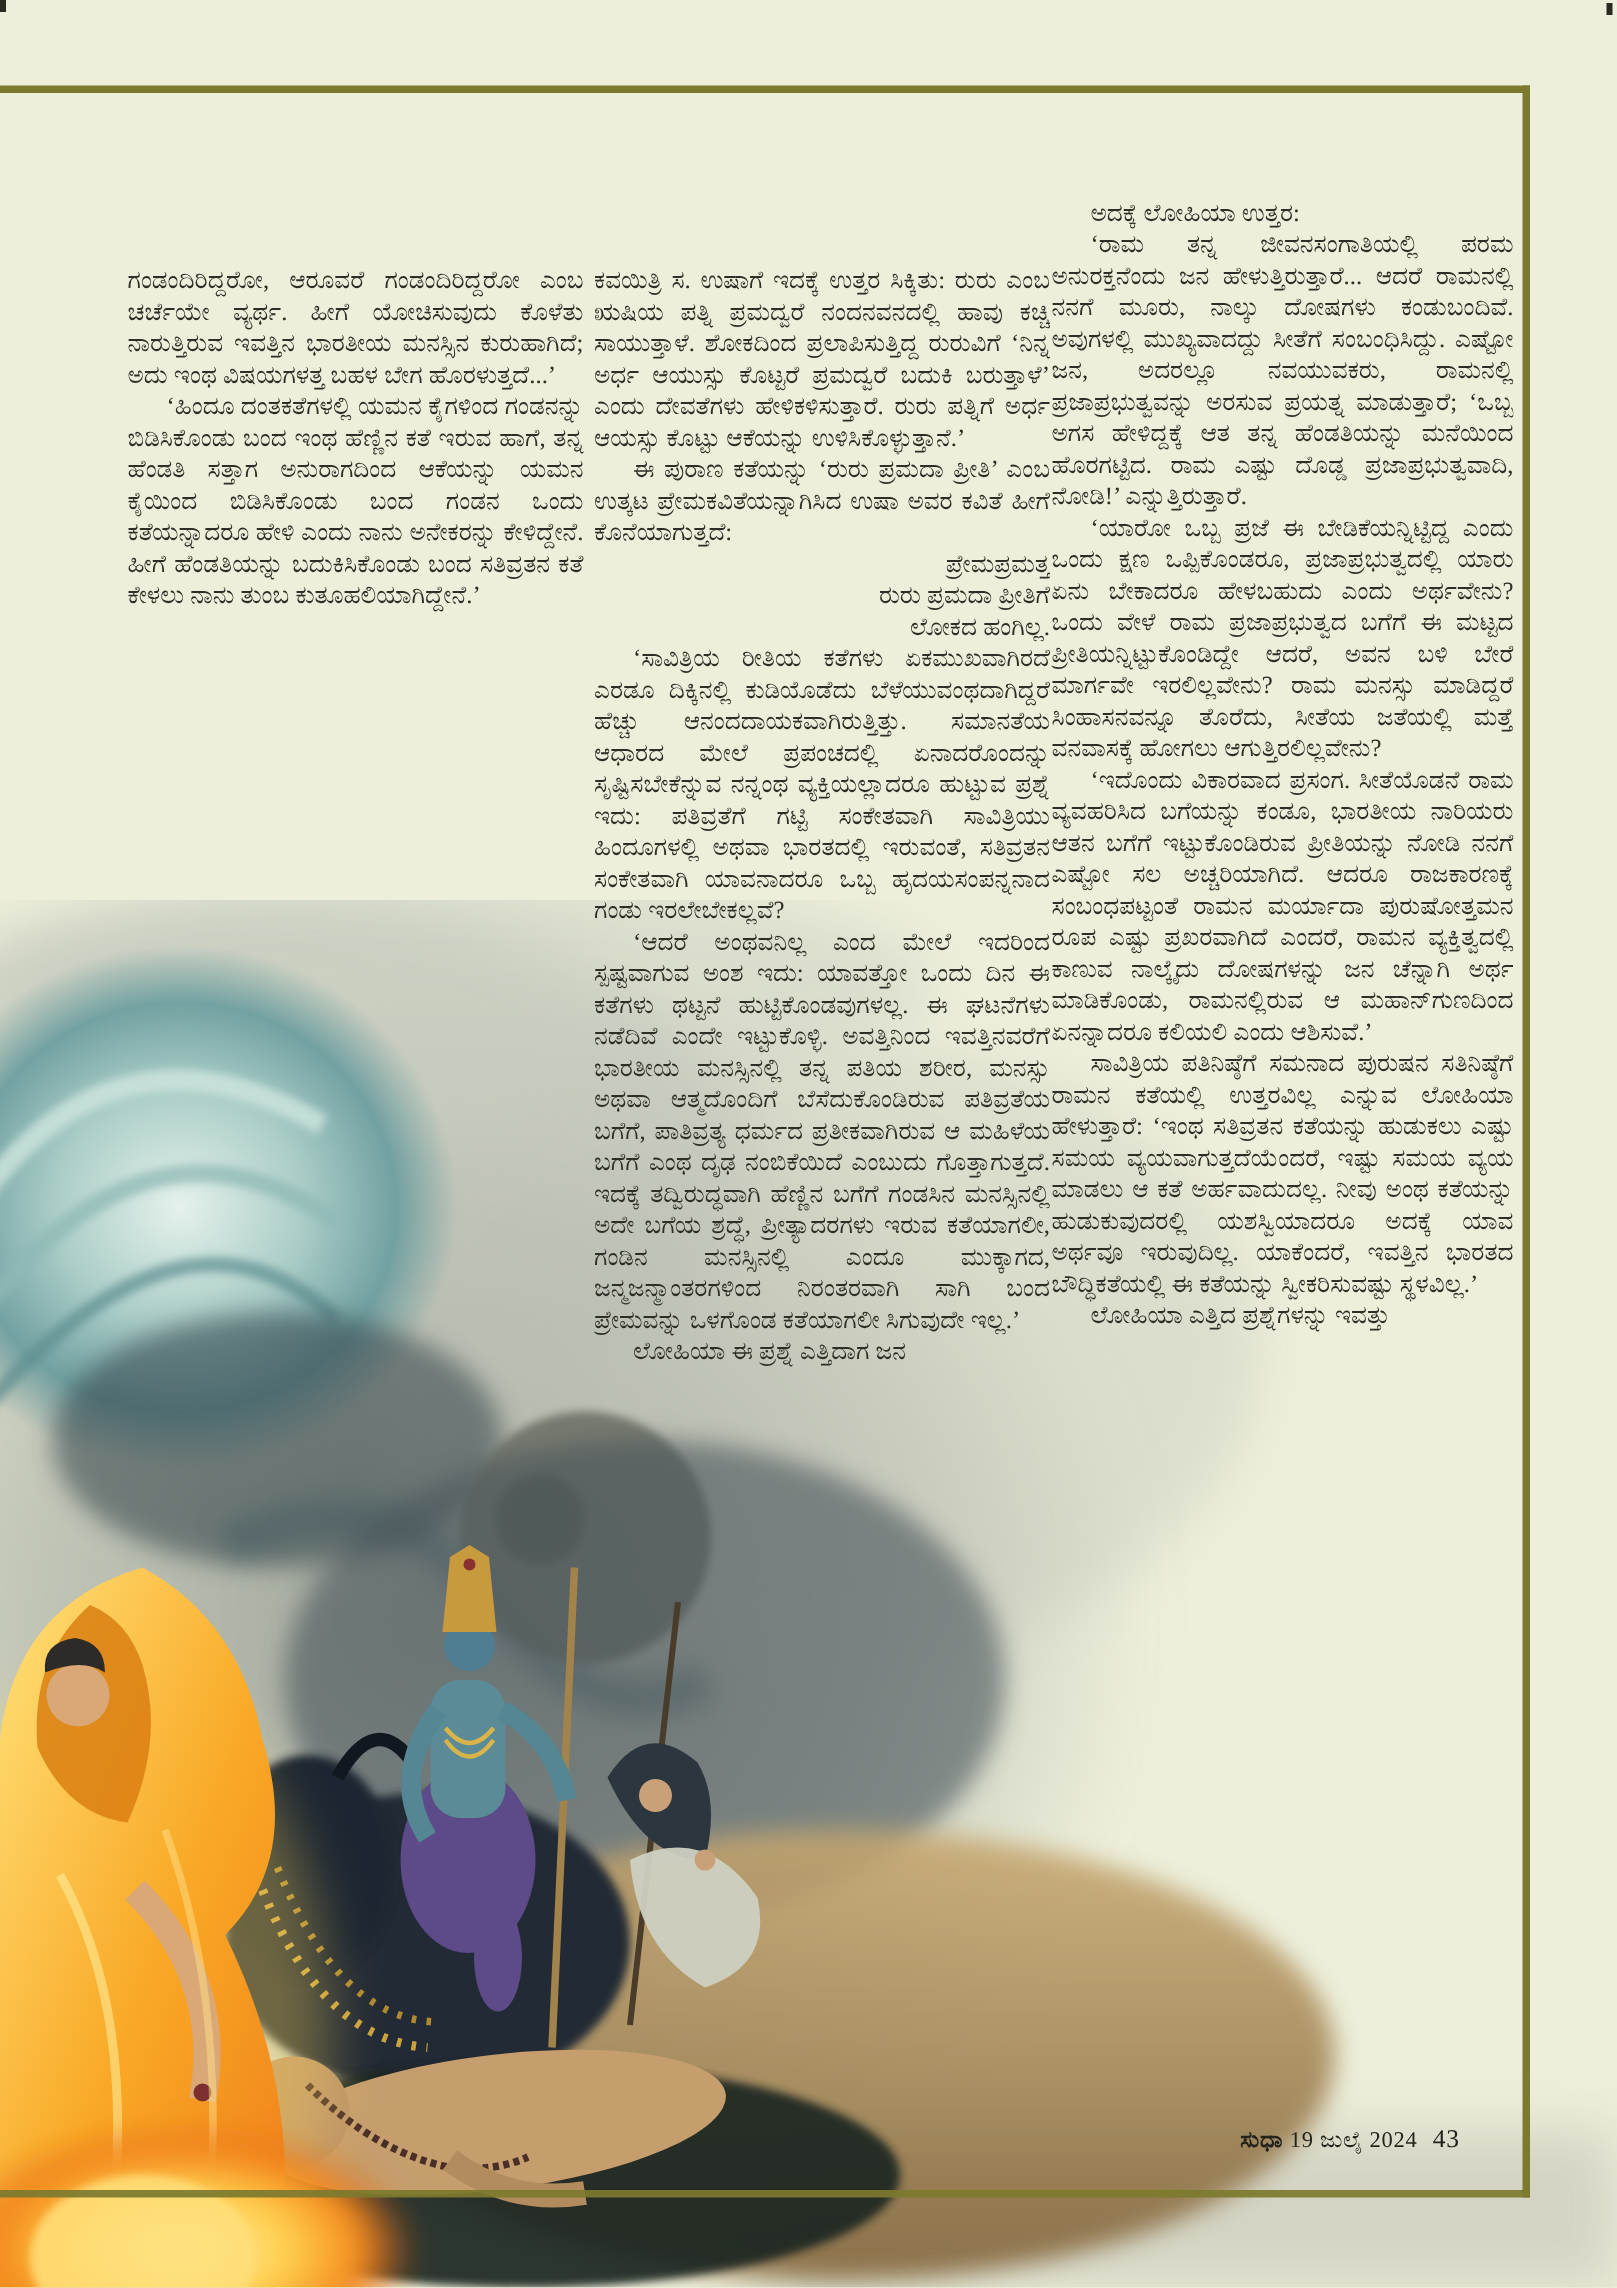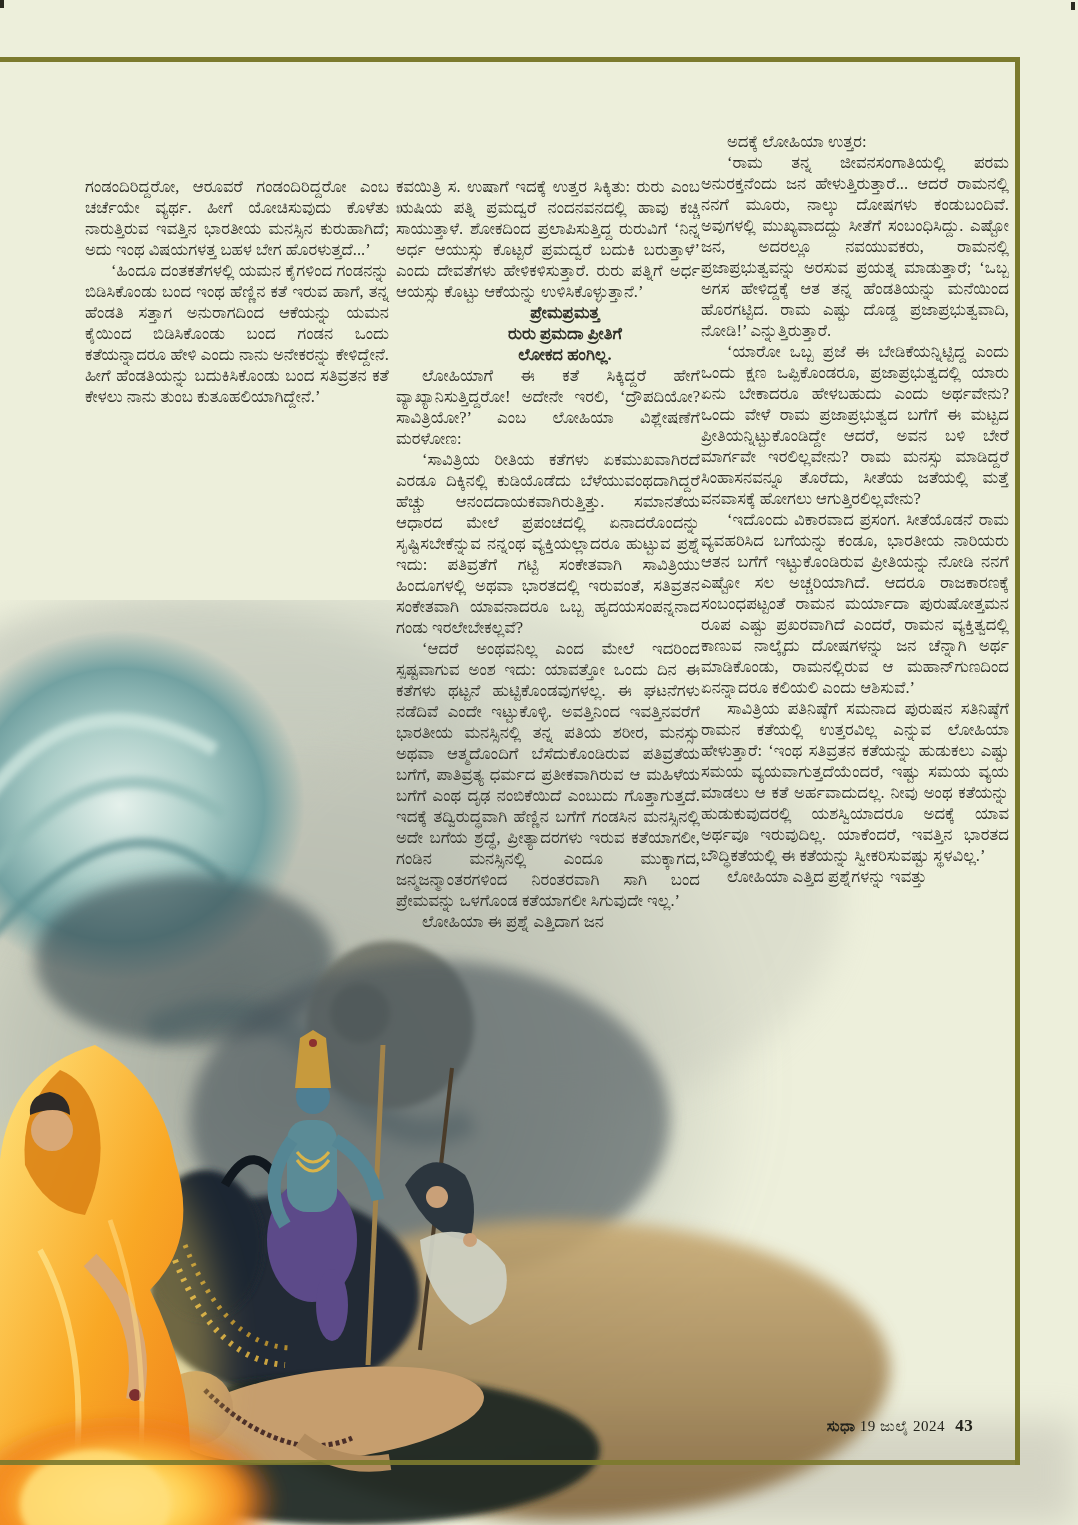--- a/index.html
+++ b/index.html
@@ -12,21 +12,21 @@
   .col{
     position:absolute;top:131px;
     font-size:16.5px;line-height:21px;
     text-align:justify;z-index:2;
   }
   #col1{left:85px;width:304px;}
   #col2{left:396px;width:304px;height:1272px;overflow:hidden;}
   #col3{left:701px;width:308px;height:1280px;overflow:hidden;}
   .col p{margin:0;text-indent:26px;}
   .col p.noindent{text-indent:0;margin-top:45px;}
-  .poemline{padding-left:34px;text-align:center;font-weight:bold;}
+  .poemline{padding-left:34px;text-align:right;}
   
   .step{float:left;clear:left;}
   .s0{width:0;height:944px;}
   .s1{width:48px;height:42px;}
   .s2{width:84px;height:42px;}
   .s3{width:114px;height:42px;}
   .s4{width:140px;height:42px;}
   .s5{width:162px;height:42px;}
   .s6{width:182px;height:42px;}
   .s7{width:202px;height:110px;}
@@ -39,21 +39,21 @@
   .cropmark{position:absolute;background:#2a2a20;z-index:7;}
   #mark-tl{left:0;top:0;width:4px;height:8px;}
   #mark-tr{left:1071px;top:2px;width:4px;height:8px;}
   
   #footer{
     position:absolute;top:1416px;left:760px;width:280px;
     text-align:center;font-size:15px;color:#23231c;z-index:6;
     letter-spacing:.5px;
   }
   #footer .mag{font-weight:bold;margin-top:44px;}
-  #footer .pageno{font-weight:bold;font-size:17px;padding-left:6px;text-align:right;}
+  #footer .pageno{font-weight:normal;font-size:17px;padding-left:6px;text-align:right;}
   
   #painting{position:absolute;left:0;top:600px;width:1078px;height:925px;z-index:1;}
 </style>
 </head>
 <body>
 
 <div class="cropmark" id="mark-tl"></div>
 <div class="cropmark" id="mark-tr"></div>
 
 <svg id="painting" viewBox="0 0 1078 925" preserveAspectRatio="none" xmlns="http://www.w3.org/2000/svg">
@@ -190,24 +190,24 @@
 <div class="col" id="col2">
   <div class="step s0"></div>
   <div class="step s1"></div>
   <div class="step s2"></div>
   <div class="step s3"></div>
   <div class="step s4"></div>
   <div class="step s5"></div>
   <div class="step s6"></div>
   <div class="step s7"></div>
   <p class="noindent">ಕವಯಿತ್ರಿ ಸ. ಉಷಾಗೆ ಇದಕ್ಕೆ ಉತ್ತರ ಸಿಕ್ಕಿತು: ರುರು ಎಂಬ ಋಷಿಯ ಪತ್ನಿ ಪ್ರಮದ್ವರೆ ನಂದನವನದಲ್ಲಿ ಹಾವು ಕಚ್ಚಿ ಸಾಯುತ್ತಾಳೆ. ಶೋಕದಿಂದ ಪ್ರಲಾಪಿಸುತ್ತಿದ್ದ ರುರುವಿಗೆ ‘ನಿನ್ನ ಅರ್ಧ ಆಯುಸ್ಸು ಕೊಟ್ಟರೆ ಪ್ರಮದ್ವರೆ ಬದುಕಿ ಬರುತ್ತಾಳೆ’ ಎಂದು ದೇವತೆಗಳು ಹೇಳಿಕಳಿಸುತ್ತಾರೆ. ರುರು ಪತ್ನಿಗೆ ಅರ್ಧ ಆಯಸ್ಸು ಕೊಟ್ಟು ಆಕೆಯನ್ನು ಉಳಿಸಿಕೊಳ್ಳುತ್ತಾನೆ.’</p>
+  <p>ಈ ಪುರಾಣ ಕತೆಯನ್ನು ‘ರುರು ಪ್ರಮದಾ ಪ್ರೀತಿ’ ಎಂಬ ಉತ್ಕಟ ಪ್ರೇಮಕವಿತೆಯನ್ನಾಗಿಸಿದ ಉಷಾ ಅವರ ಕವಿತೆ ಹೀಗೆ ಕೊನೆಯಾಗುತ್ತದೆ:</p>
   <div class="poemline">ಪ್ರೇಮಪ್ರಮತ್ತ</div>
   <div class="poemline">ರುರು ಪ್ರಮದಾ ಪ್ರೀತಿಗೆ</div>
   <div class="poemline">ಲೋಕದ ಹಂಗಿಲ್ಲ.</div>
-  <p>ಲೋಹಿಯಾಗೆ ಈ ಕತೆ ಸಿಕ್ಕಿದ್ದರೆ ಹೇಗೆ ವ್ಯಾಖ್ಯಾನಿಸುತ್ತಿದ್ದರೋ! ಅದೇನೇ ಇರಲಿ, ‘ದ್ರೌಪದಿಯೋ? ಸಾವಿತ್ರಿಯೋ?’ ಎಂಬ ಲೋಹಿಯಾ ವಿಶ್ಲೇಷಣೆಗೆ ಮರಳೋಣ:</p>
   <p>‘ಸಾವಿತ್ರಿಯ ರೀತಿಯ ಕತೆಗಳು ಏಕಮುಖವಾಗಿರದೆ ಎರಡೂ ದಿಕ್ಕಿನಲ್ಲಿ ಕುಡಿಯೊಡೆದು ಬೆಳೆಯುವಂಥದಾಗಿದ್ದರೆ ಹೆಚ್ಚು ಆನಂದದಾಯಕವಾಗಿರುತ್ತಿತ್ತು. ಸಮಾನತೆಯ ಆಧಾರದ ಮೇಲೆ ಪ್ರಪಂಚದಲ್ಲಿ ಏನಾದರೊಂದನ್ನು ಸೃಷ್ಟಿಸಬೇಕೆನ್ನುವ ನನ್ನಂಥ ವ್ಯಕ್ತಿಯಲ್ಲಾದರೂ ಹುಟ್ಟುವ ಪ್ರಶ್ನೆ ಇದು: ಪತಿವ್ರತೆಗೆ ಗಟ್ಟಿ ಸಂಕೇತವಾಗಿ ಸಾವಿತ್ರಿಯು ಹಿಂದೂಗಳಲ್ಲಿ ಅಥವಾ ಭಾರತದಲ್ಲಿ ಇರುವಂತೆ, ಸತಿವ್ರತನ ಸಂಕೇತವಾಗಿ ಯಾವನಾದರೂ ಒಬ್ಬ ಹೃದಯಸಂಪನ್ನನಾದ ಗಂಡು ಇರಲೇಬೇಕಲ್ಲವೆ?</p>
   <p>‘ಆದರೆ ಅಂಥವನಿಲ್ಲ ಎಂದ ಮೇಲೆ ಇದರಿಂದ ಸ್ಪಷ್ಟವಾಗುವ ಅಂಶ ಇದು: ಯಾವತ್ತೋ ಒಂದು ದಿನ ಈ ಕತೆಗಳು ಥಟ್ಟನೆ ಹುಟ್ಟಿಕೊಂಡವುಗಳಲ್ಲ. ಈ ಘಟನೆಗಳು ನಡೆದಿವೆ ಎಂದೇ ಇಟ್ಟುಕೊಳ್ಳಿ. ಅವತ್ತಿನಿಂದ ಇವತ್ತಿನವರೆಗೆ ಭಾರತೀಯ ಮನಸ್ಸಿನಲ್ಲಿ ತನ್ನ ಪತಿಯ ಶರೀರ, ಮನಸ್ಸು ಅಥವಾ ಆತ್ಮದೊಂದಿಗೆ ಬೆಸೆದುಕೊಂಡಿರುವ ಪತಿವ್ರತೆಯ ಬಗೆಗೆ, ಪಾತಿವ್ರತ್ಯ ಧರ್ಮದ ಪ್ರತೀಕವಾಗಿರುವ ಆ ಮಹಿಳೆಯ ಬಗೆಗೆ ಎಂಥ ದೃಢ ನಂಬಿಕೆಯಿದೆ ಎಂಬುದು ಗೊತ್ತಾಗುತ್ತದೆ. ಇದಕ್ಕೆ ತದ್ವಿರುದ್ಧವಾಗಿ ಹೆಣ್ಣಿನ ಬಗೆಗೆ ಗಂಡಸಿನ ಮನಸ್ಸಿನಲ್ಲಿ ಅದೇ ಬಗೆಯ ಶ್ರದ್ಧೆ, ಪ್ರೀತ್ಯಾದರಗಳು ಇರುವ ಕತೆಯಾಗಲೀ, ಗಂಡಿನ ಮನಸ್ಸಿನಲ್ಲಿ ಎಂದೂ ಮುಕ್ಕಾಗದ, ಜನ್ಮಜನ್ಮಾಂತರಗಳಿಂದ ನಿರಂತರವಾಗಿ ಸಾಗಿ ಬಂದ ಪ್ರೇಮವನ್ನು ಒಳಗೊಂಡ ಕತೆಯಾಗಲೀ ಸಿಗುವುದೇ ಇಲ್ಲ.’</p>
   <p>ಲೋಹಿಯಾ ಈ ಪ್ರಶ್ನೆ ಎತ್ತಿದಾಗ ಜನ</p>
 </div>
 
 <div class="col" id="col3">
   <p>ಅದಕ್ಕೆ ಲೋಹಿಯಾ ಉತ್ತರ:</p>
   <p>‘ರಾಮ ತನ್ನ ಜೀವನಸಂಗಾತಿಯಲ್ಲಿ ಪರಮ ಅನುರಕ್ತನೆಂದು ಜನ ಹೇಳುತ್ತಿರುತ್ತಾರೆ... ಆದರೆ ರಾಮನಲ್ಲಿ ನನಗೆ ಮೂರು, ನಾಲ್ಕು ದೋಷಗಳು ಕಂಡುಬಂದಿವೆ. ಅವುಗಳಲ್ಲಿ ಮುಖ್ಯವಾದದ್ದು ಸೀತೆಗೆ ಸಂಬಂಧಿಸಿದ್ದು. ಎಷ್ಟೋ ಜನ, ಅದರಲ್ಲೂ ನವಯುವಕರು, ರಾಮನಲ್ಲಿ ಪ್ರಜಾಪ್ರಭುತ್ವವನ್ನು ಅರಸುವ ಪ್ರಯತ್ನ ಮಾಡುತ್ತಾರೆ; ‘ಒಬ್ಬ ಅಗಸ ಹೇಳಿದ್ದಕ್ಕೆ ಆತ ತನ್ನ ಹೆಂಡತಿಯನ್ನು ಮನೆಯಿಂದ ಹೊರಗಟ್ಟಿದ. ರಾಮ ಎಷ್ಟು ದೊಡ್ಡ ಪ್ರಜಾಪ್ರಭುತ್ವವಾದಿ, ನೋಡಿ!’ ಎನ್ನುತ್ತಿರುತ್ತಾರೆ.</p>
   <p>‘ಯಾರೋ ಒಬ್ಬ ಪ್ರಜೆ ಈ ಬೇಡಿಕೆಯನ್ನಿಟ್ಟಿದ್ದ ಎಂದು ಒಂದು ಕ್ಷಣ ಒಪ್ಪಿಕೊಂಡರೂ, ಪ್ರಜಾಪ್ರಭುತ್ವದಲ್ಲಿ ಯಾರು ಏನು ಬೇಕಾದರೂ ಹೇಳಬಹುದು ಎಂದು ಅರ್ಥವೇನು? ಒಂದು ವೇಳೆ ರಾಮ ಪ್ರಜಾಪ್ರಭುತ್ವದ ಬಗೆಗೆ ಈ ಮಟ್ಟದ ಪ್ರೀತಿಯನ್ನಿಟ್ಟುಕೊಂಡಿದ್ದೇ ಆದರೆ, ಅವನ ಬಳಿ ಬೇರೆ ಮಾರ್ಗವೇ ಇರಲಿಲ್ಲವೇನು? ರಾಮ ಮನಸ್ಸು ಮಾಡಿದ್ದರೆ ಸಿಂಹಾಸನವನ್ನೂ ತೊರೆದು, ಸೀತೆಯ ಜತೆಯಲ್ಲಿ ಮತ್ತೆ ವನವಾಸಕ್ಕೆ ಹೋಗಲು ಆಗುತ್ತಿರಲಿಲ್ಲವೇನು?</p>
   <p>‘ಇದೊಂದು ವಿಕಾರವಾದ ಪ್ರಸಂಗ. ಸೀತೆಯೊಡನೆ ರಾಮ ವ್ಯವಹರಿಸಿದ ಬಗೆಯನ್ನು ಕಂಡೂ, ಭಾರತೀಯ ನಾರಿಯರು ಆತನ ಬಗೆಗೆ ಇಟ್ಟುಕೊಂಡಿರುವ ಪ್ರೀತಿಯನ್ನು ನೋಡಿ ನನಗೆ ಎಷ್ಟೋ ಸಲ ಅಚ್ಚರಿಯಾಗಿದೆ. ಆದರೂ ರಾಜಕಾರಣಕ್ಕೆ ಸಂಬಂಧಪಟ್ಟಂತೆ ರಾಮನ ಮರ್ಯಾದಾ ಪುರುಷೋತ್ತಮನ ರೂಪ ಎಷ್ಟು ಪ್ರಖರವಾಗಿದೆ ಎಂದರೆ, ರಾಮನ ವ್ಯಕ್ತಿತ್ವದಲ್ಲಿ ಕಾಣುವ ನಾಲ್ಕೈದು ದೋಷಗಳನ್ನು ಜನ ಚೆನ್ನಾಗಿ ಅರ್ಥ ಮಾಡಿಕೊಂಡು, ರಾಮನಲ್ಲಿರುವ ಆ ಮಹಾನ್‌ಗುಣದಿಂದ ಏನನ್ನಾದರೂ ಕಲಿಯಲಿ ಎಂದು ಆಶಿಸುವೆ.’</p>

